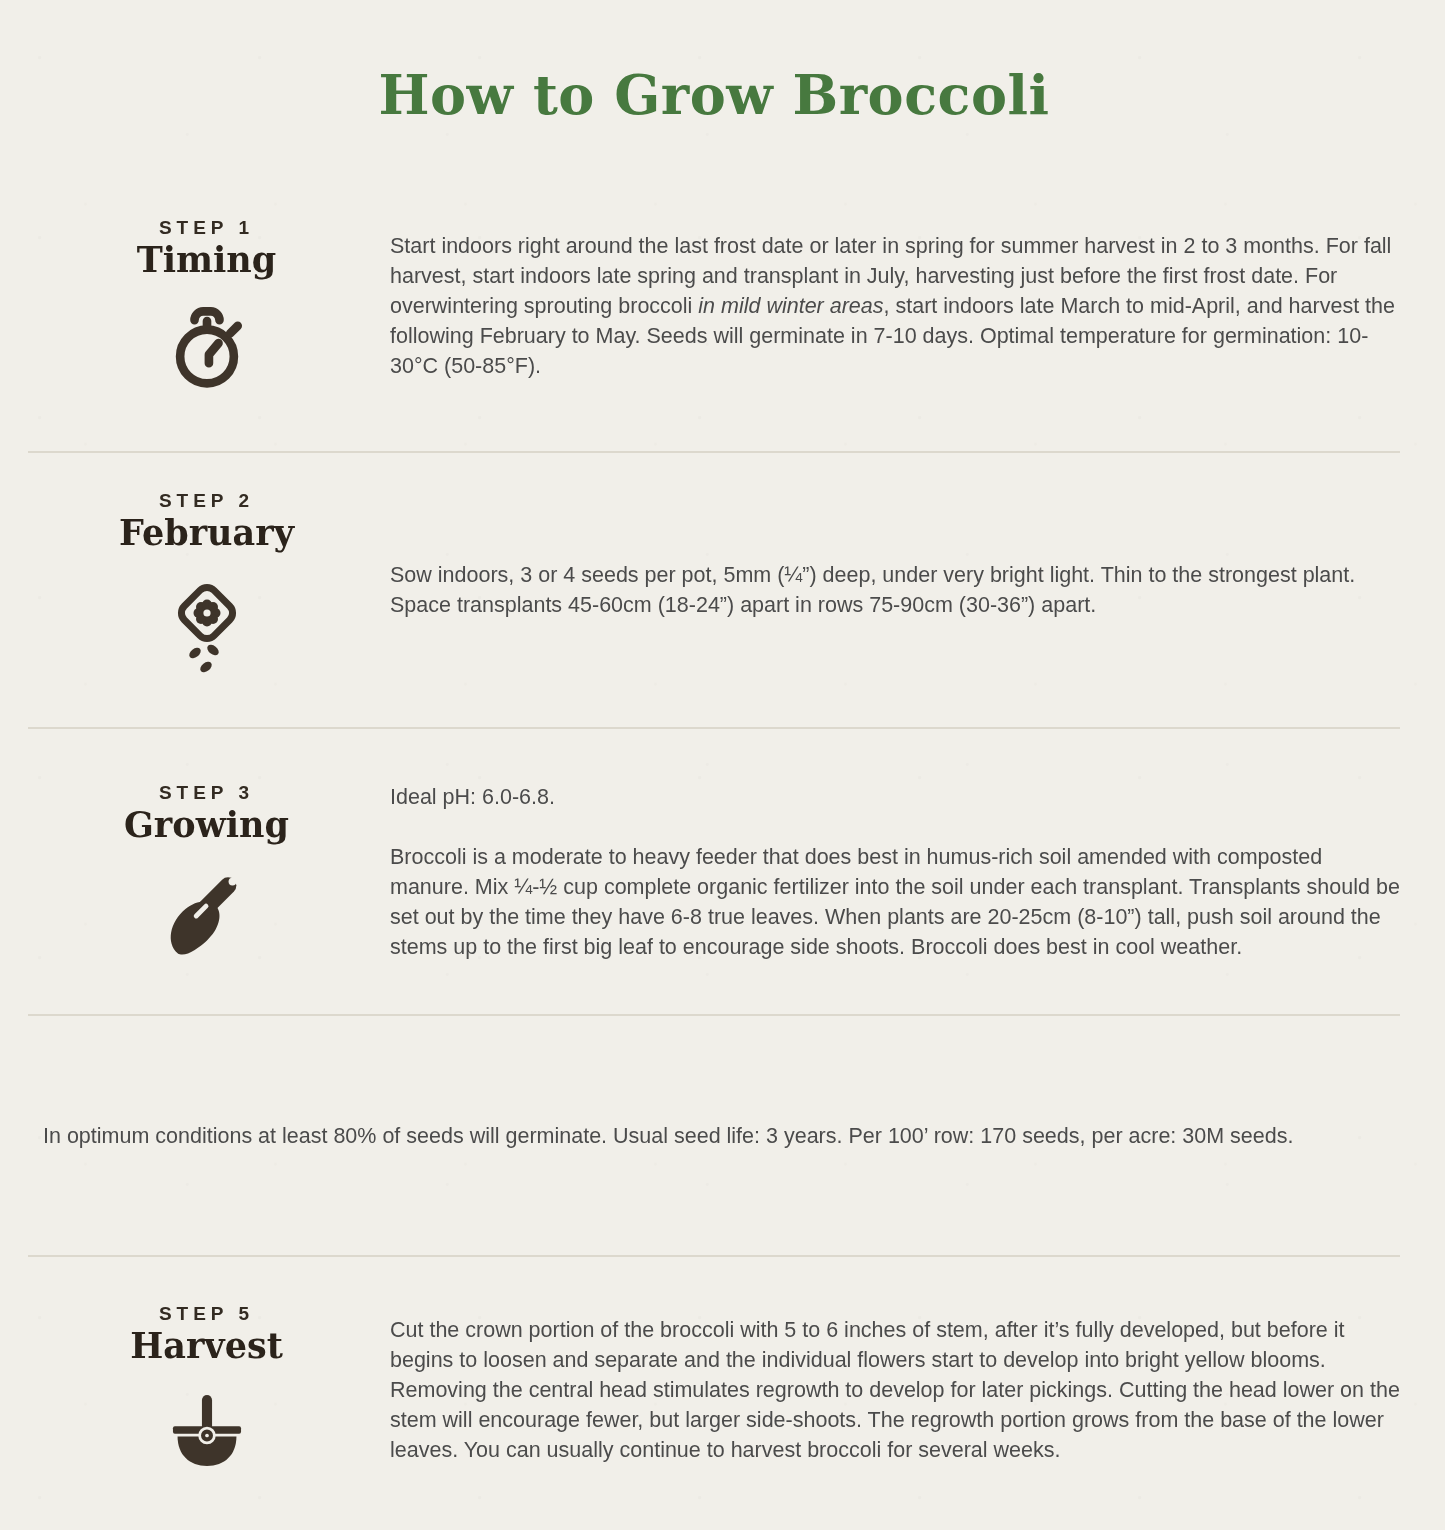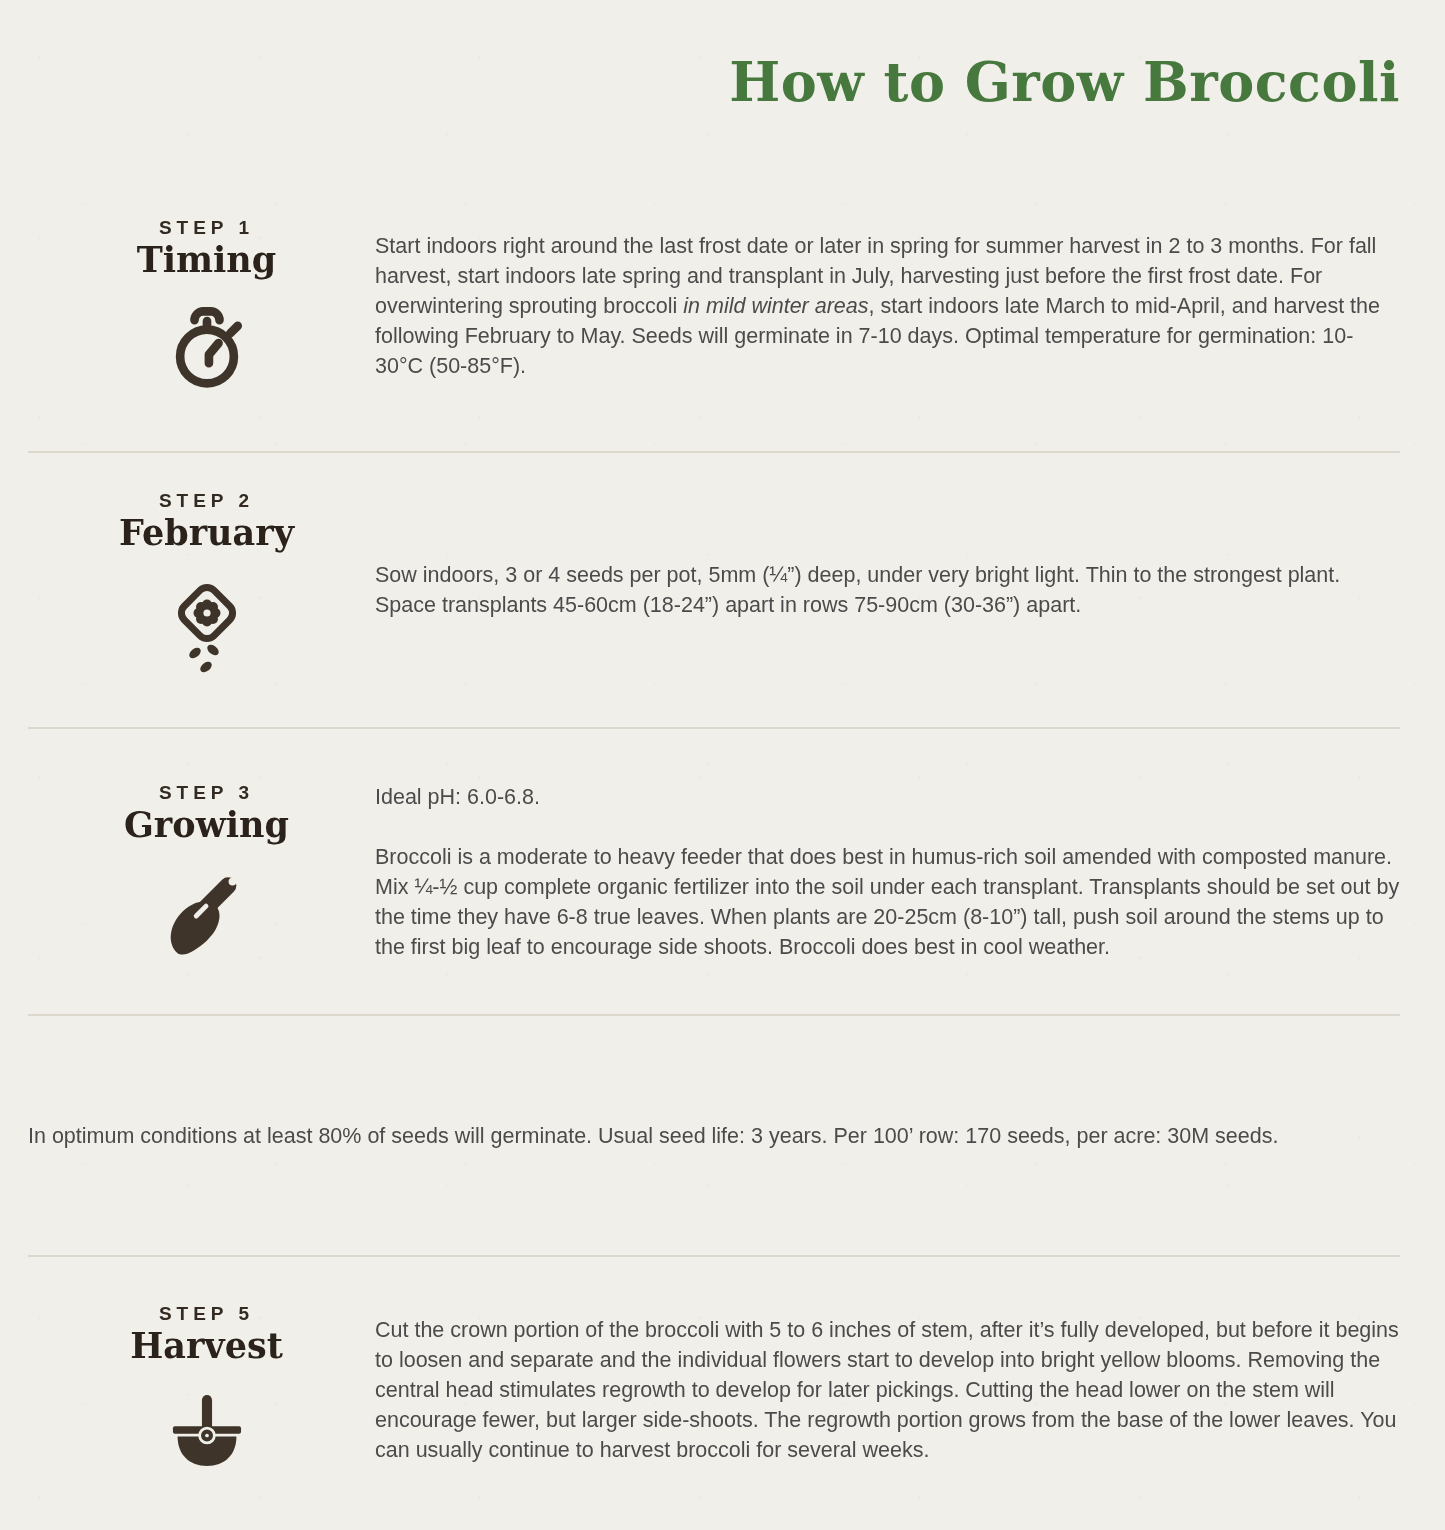--- a/index.html
+++ b/index.html
@@ -17,21 +17,21 @@
     background-color:var(--bg);
     background-image:
       radial-gradient(circle at 18% 32%, rgba(90,80,60,0.03) 1px, transparent 2px),
       radial-gradient(circle at 72% 64%, rgba(90,80,60,0.025) 1px, transparent 2px),
       radial-gradient(circle at 45% 85%, rgba(90,80,60,0.02) 1px, transparent 2px);
     background-size:220px 180px, 260px 210px, 190px 240px;
     font-family:"Liberation Sans", sans-serif;
     color:var(--body);
   }
   .page{padding:0 45px 0 28px;}
-  .header{text-align:right;height:160px;padding-top:50px;}
+  .header{text-align:center;height:160px;padding-top:63px;}
   .title{
     font-family:"DejaVu Serif", serif;
     font-weight:700;
     font-size:54px;
     color:var(--green);
     letter-spacing:0.5px;
     margin:0;
   }
   .section{
     display:flex;
@@ -61,21 +61,21 @@
   }
   .step-name{
     font-family:"DejaVu Serif", serif;
     font-weight:700;
     font-size:35px;
     color:var(--heading);
     white-space:nowrap;
   }
   .step-icon{color:var(--ink);margin-top:18px;line-height:0;}
   .step-icon svg{display:block;}
-  .step-body{flex:1 1 auto;padding:4px 0;}
+  .step-body{flex:1 1 auto;padding:4px 0;margin-left:15px;}
   .step-body p{
     margin:0 0 30px 0;
     font-size:21.5px;
     line-height:30px;
     color:var(--body);
   }
   .step-body p:last-child{margin-bottom:0;}
   .italic{font-style:italic;}
 </style>
 </head>

